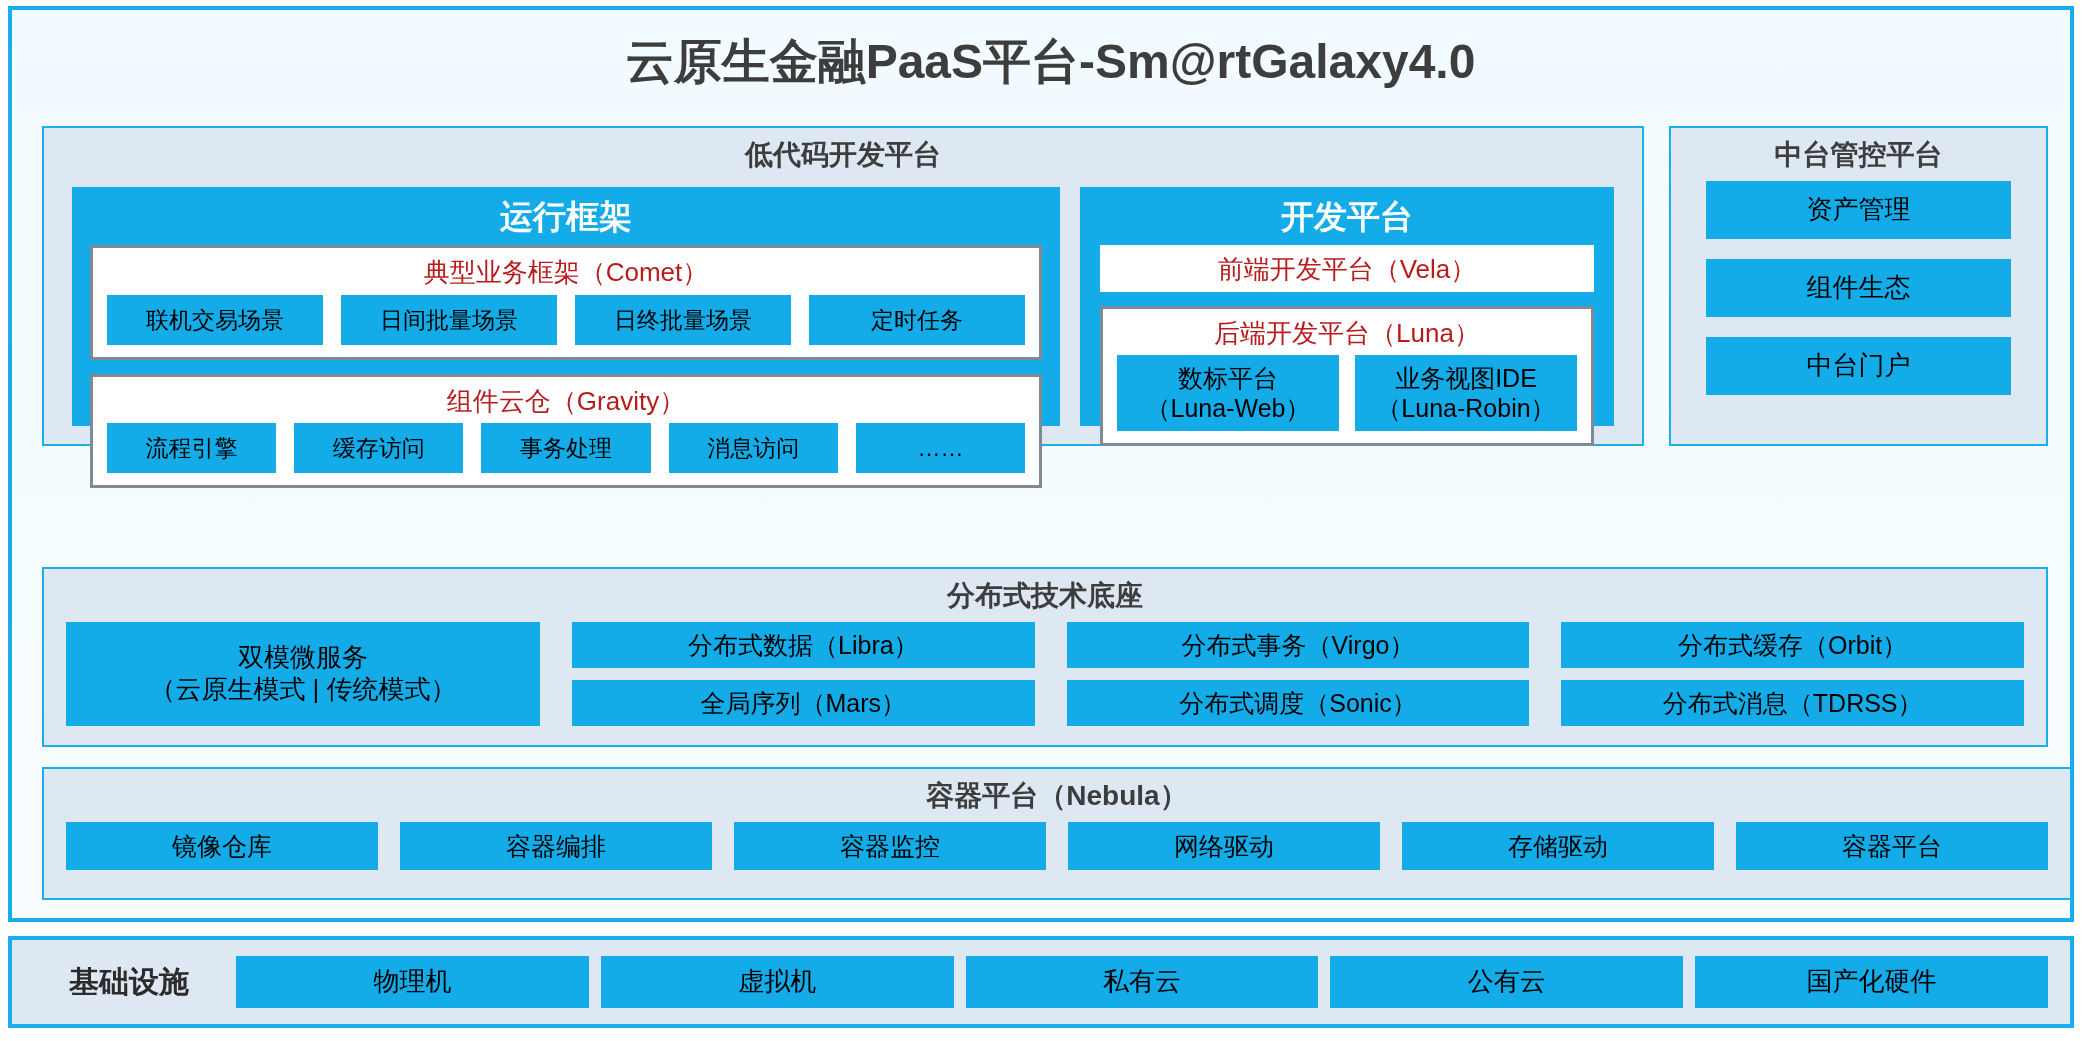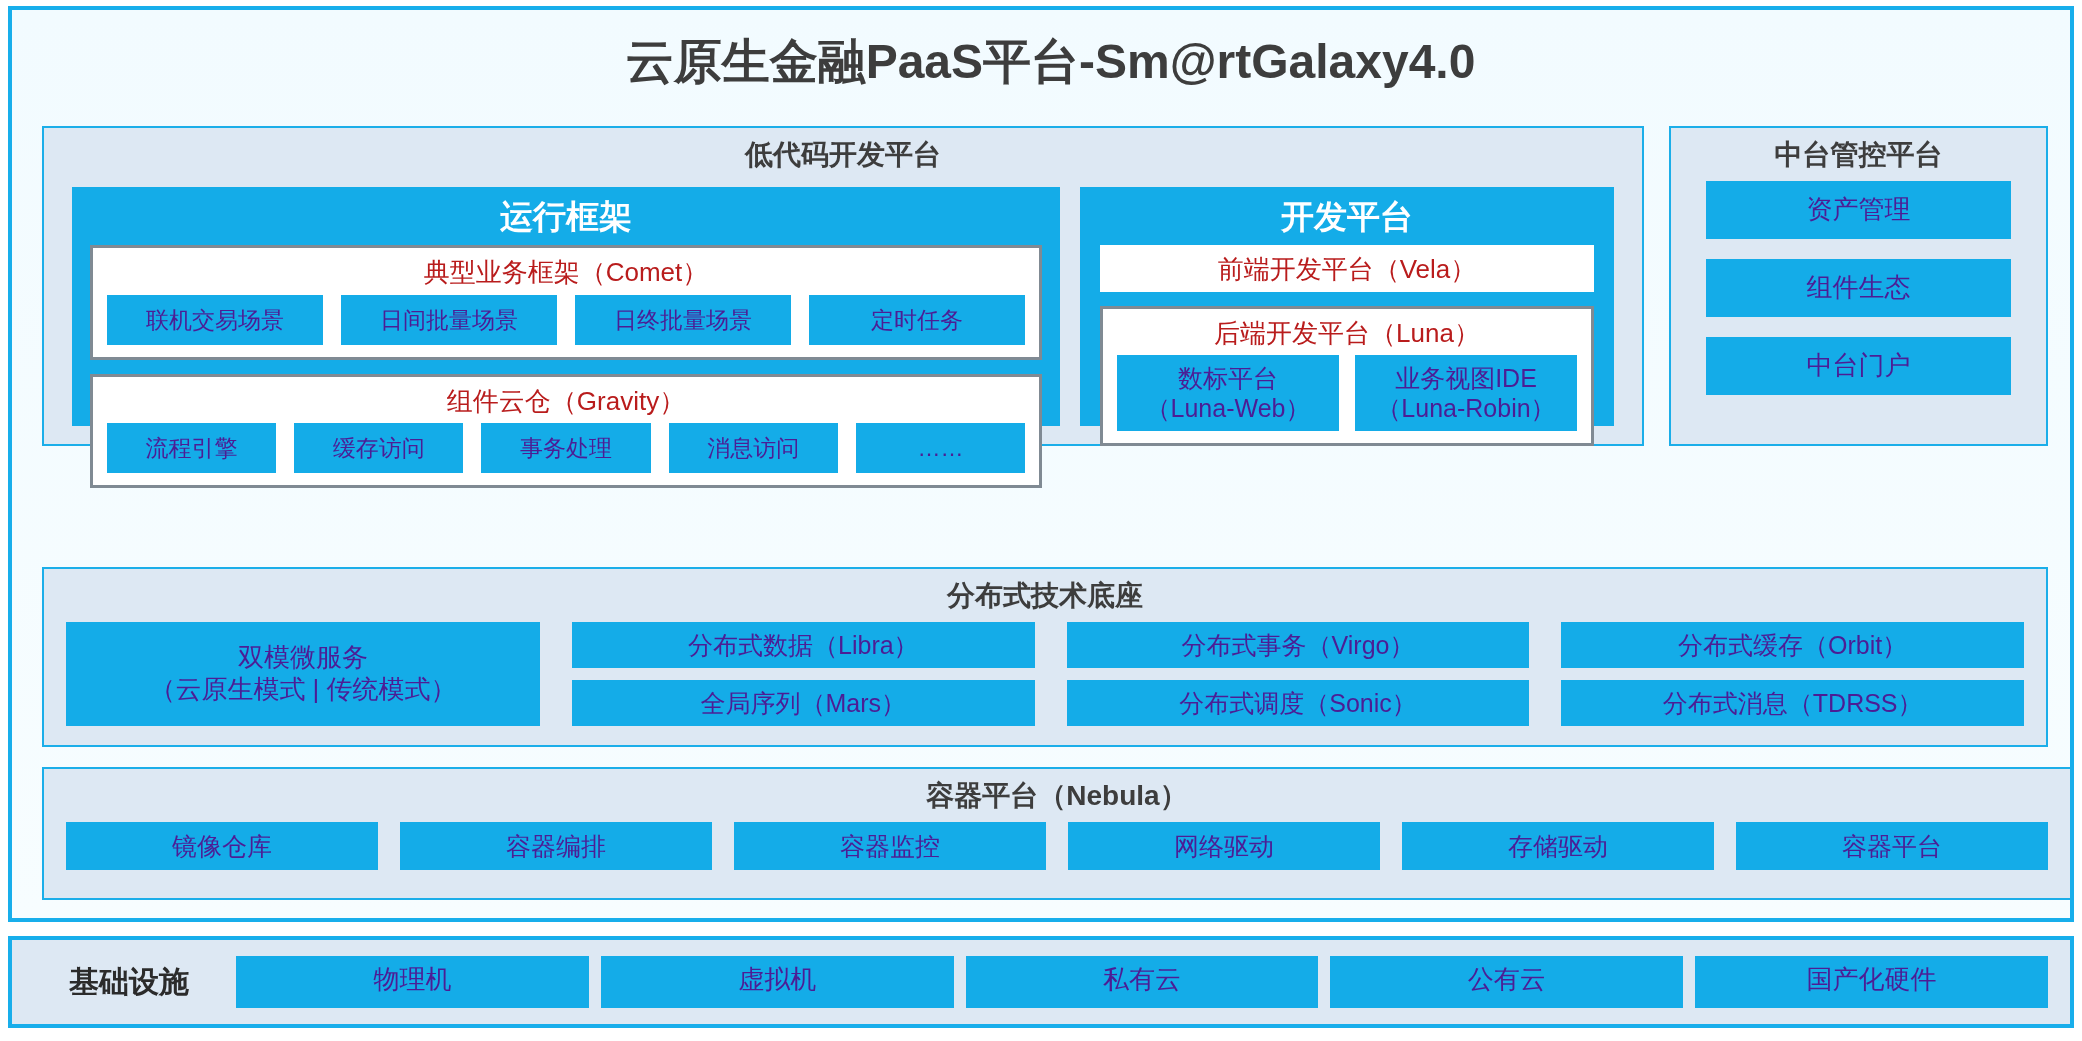--- a/index.html
+++ b/index.html
@@ -57,21 +57,21 @@
     font-size: 28px;
     font-weight: 700;
     color: #3d3d3d;
     padding: 12px 0 10px 0;
     line-height: 1.1;
   }
 
   
   .blue-box {
     background: #14ACE8;
-    color: #4c1d95;
+    color: #000000;
     display: flex;
     align-items: center;
     justify-content: center;
     text-align: center;
     font-size: 25px;
     line-height: 1.22;
     box-sizing: border-box;
     padding: 4px 6px;
   }
   .blue-box.small { font-size: 23px; }
@@ -224,21 +224,21 @@
     gap: 12px;
   }
   .infra-label {
     font-size: 30px;
     font-weight: 700;
     color: #2b2b2b;
     width: 190px;
     text-align: center;
     flex: none;
   }
-  .infra .blue-box { flex: 1; height: 52px; font-size: 26px; font-family: Liberation Mono, monospace; }
+  .infra .blue-box { flex: 1; height: 52px; font-size: 26px; }
 </style>
 </head>
 <body>
 
 <div class="page">
 
   <div class="main-card">
 
     <div class="title">云原生金融PaaS平台-Sm@rtGalaxy4.0</div>
 

